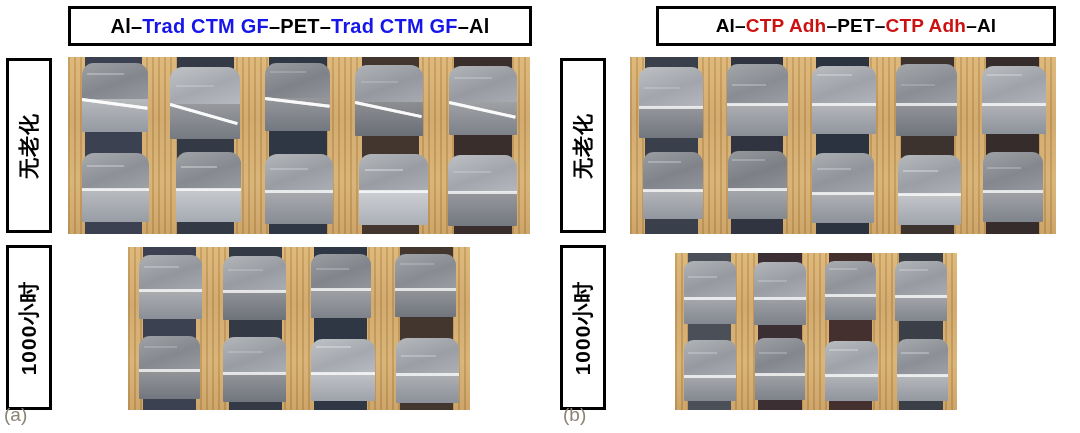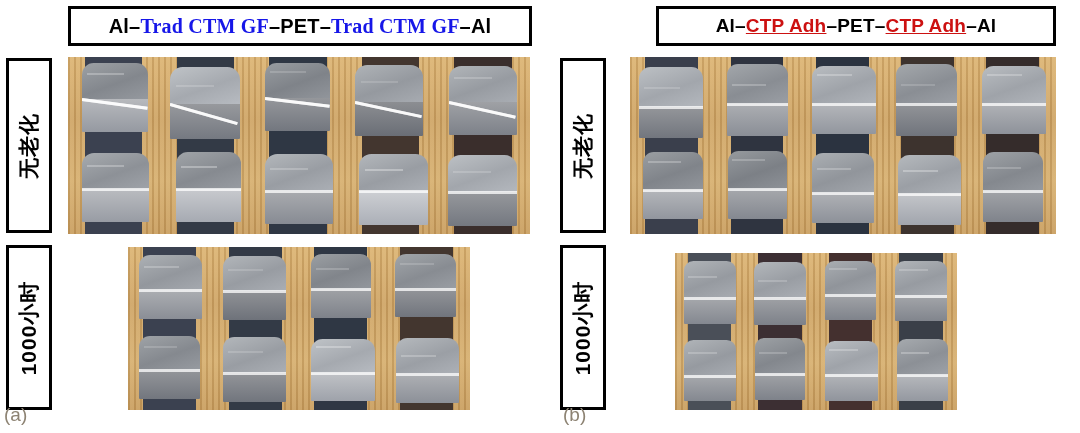--- a/index.html
+++ b/index.html
@@ -19,22 +19,22 @@
     background:#fff;
     display:flex;align-items:center;justify-content:center;
     font-weight:bold;
     letter-spacing:.2px;
     white-space:nowrap;
     box-sizing:border-box;
   }
   #title-a{left:68px;top:6px;width:464px;height:40px;font-size:20px;}
   #title-b{left:656px;top:6px;width:400px;height:40px;font-size:19px;}
   .t-black{color:#000;}
-  .t-blue{color:#1616e8;font-family:Liberation Serif, serif;}
-  .t-red{color:#cc1111;text-decoration:underline;}
+  .t-blue{color:#1616e8;}
+  .t-red{color:#cc1111;}
   .t-dash{color:#000;}
 
   
   .row-label{
     position:absolute;
     border:3px solid #000;
     background:#fff;
     box-sizing:border-box;
     display:flex;align-items:center;justify-content:center;
   }

